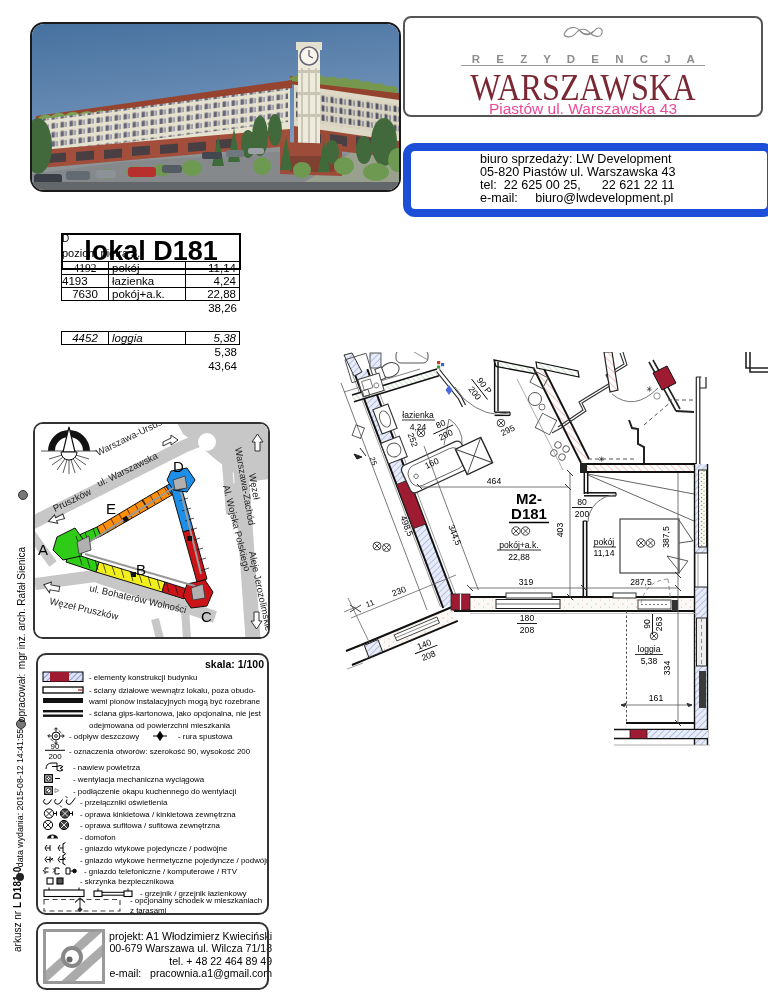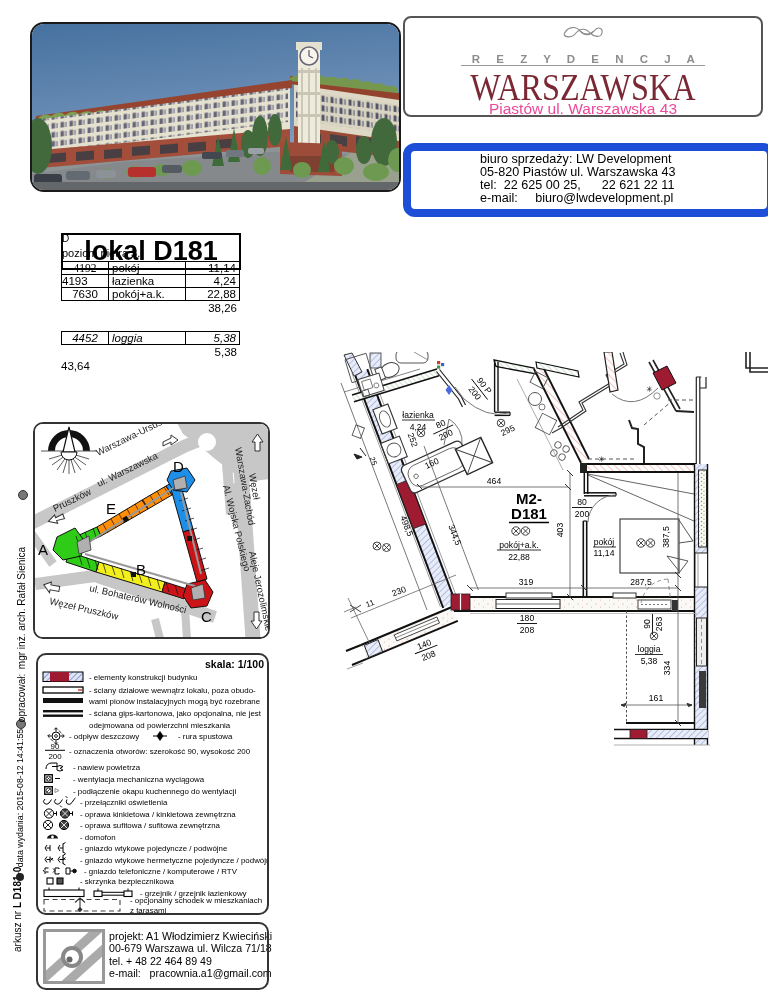--- a/index.html
+++ b/index.html
@@ -164,21 +164,21 @@
 <table style="border-collapse:collapse;width:179px;font-size:11.5px;margin-top:1px;font-family:'Liberation Sans',sans-serif;font-style:italic;">
 <tbody>
         <tr>
           <td style="border:1.2px solid #000;width:46px;text-align:center;padding:0;height:12px;line-height:12px;">4452</td>
           <td style="border:1.2px solid #000;width:73px;padding:0 0 0 3px;line-height:12px;">loggia</td>
           <td style="border:1.2px solid #000;text-align:right;padding:0 3px 0 0;line-height:12px;">5,38</td>
         </tr>
 </tbody>
     </table>
 <div style="text-align:right;padding:1px 3px 0 0;height:12px;line-height:12px;">5,38</div>
-<div style="text-align:left;padding:2px 3px 0 0;height:12px;line-height:12px;">43,64</div>
+<div style="text-align:right;padding:2px 3px 0 0;height:12px;line-height:12px;">43,64</div>
 </div>
 
 <div class="abs" style="left:0;top:0;width:768px;height:994px;pointer-events:none;">
 <svg width="768" height="994" viewBox="0 0 768 994">
 <circle cx="23" cy="495" r="4.5" fill="#777" stroke="#333" stroke-width="1"></circle>
 <circle cx="21" cy="724" r="4.5" fill="#777" stroke="#333" stroke-width="1"></circle>
 <text transform="translate(25,608) rotate(-90)" font-size="10" text-anchor="middle" fill="#000">mgr inż. arch. Rafał Sienica</text>
 <text transform="translate(25,698) rotate(-90)" font-size="10" text-anchor="middle" fill="#000">opracował:</text>
 <text transform="translate(23,798) rotate(-90)" font-size="8.8" text-anchor="middle" fill="#000">data wydania:  2015-08-12 14:41:55</text>
 <text transform="translate(21,952) rotate(-90)" font-size="10" fill="#000">arkusz nr <tspan font-weight="bold">L D181-0</tspan></text>
@@ -465,21 +465,21 @@
 <rect x="6" y="244.5" width="76" height="11.5"></rect>
 </g>
 <path d="M42,255 l0,-11 m-5,3.5 l5,-4.5 l5,4.5" stroke="#333" stroke-width="1.1" fill="none"></path>
 <path d="M42,252 l-2.6,2.6 l2.6,2.6 l2.6,-2.6 z" fill="#333"></path>
 <text x="92" y="248">- opcjonalny schodek w mieszkaniach</text>
 <text x="92" y="257.5">z tarasami</text>
 </g>
 </svg>
 </div>
 
-<div class="abs" style="left:36px;top:922px;width:229px;height:64px;">
+<div class="abs" style="left:36px;top:922px;width:229px;height:64px;text-align:right;">
 <div class="abs" style="left:7px;top:7px;width:56px;height:49px;border:3px solid #999;background:#fff;overflow:hidden;">
 <svg width="56" height="49" viewBox="0 0 56 49">
 <line x1="-5" y1="49" x2="56" y2="-6" stroke="#aaa" stroke-width="9"></line>
 <line x1="8" y1="62" x2="69" y2="7" stroke="#aaa" stroke-width="9"></line>
 <circle cx="26" cy="25" r="9" fill="#fff" stroke="#888" stroke-width="4"></circle>
 <circle cx="23.5" cy="27.5" r="3" fill="#666"></circle>
 </svg>
 </div>
 <div class="abs" style="left:73px;top:8px;font-size:10.6px;line-height:12.4px;white-space:pre;">projekt: A1 Włodzimierz Kwieciński
 00-679 Warszawa ul. Wilcza 71/18

